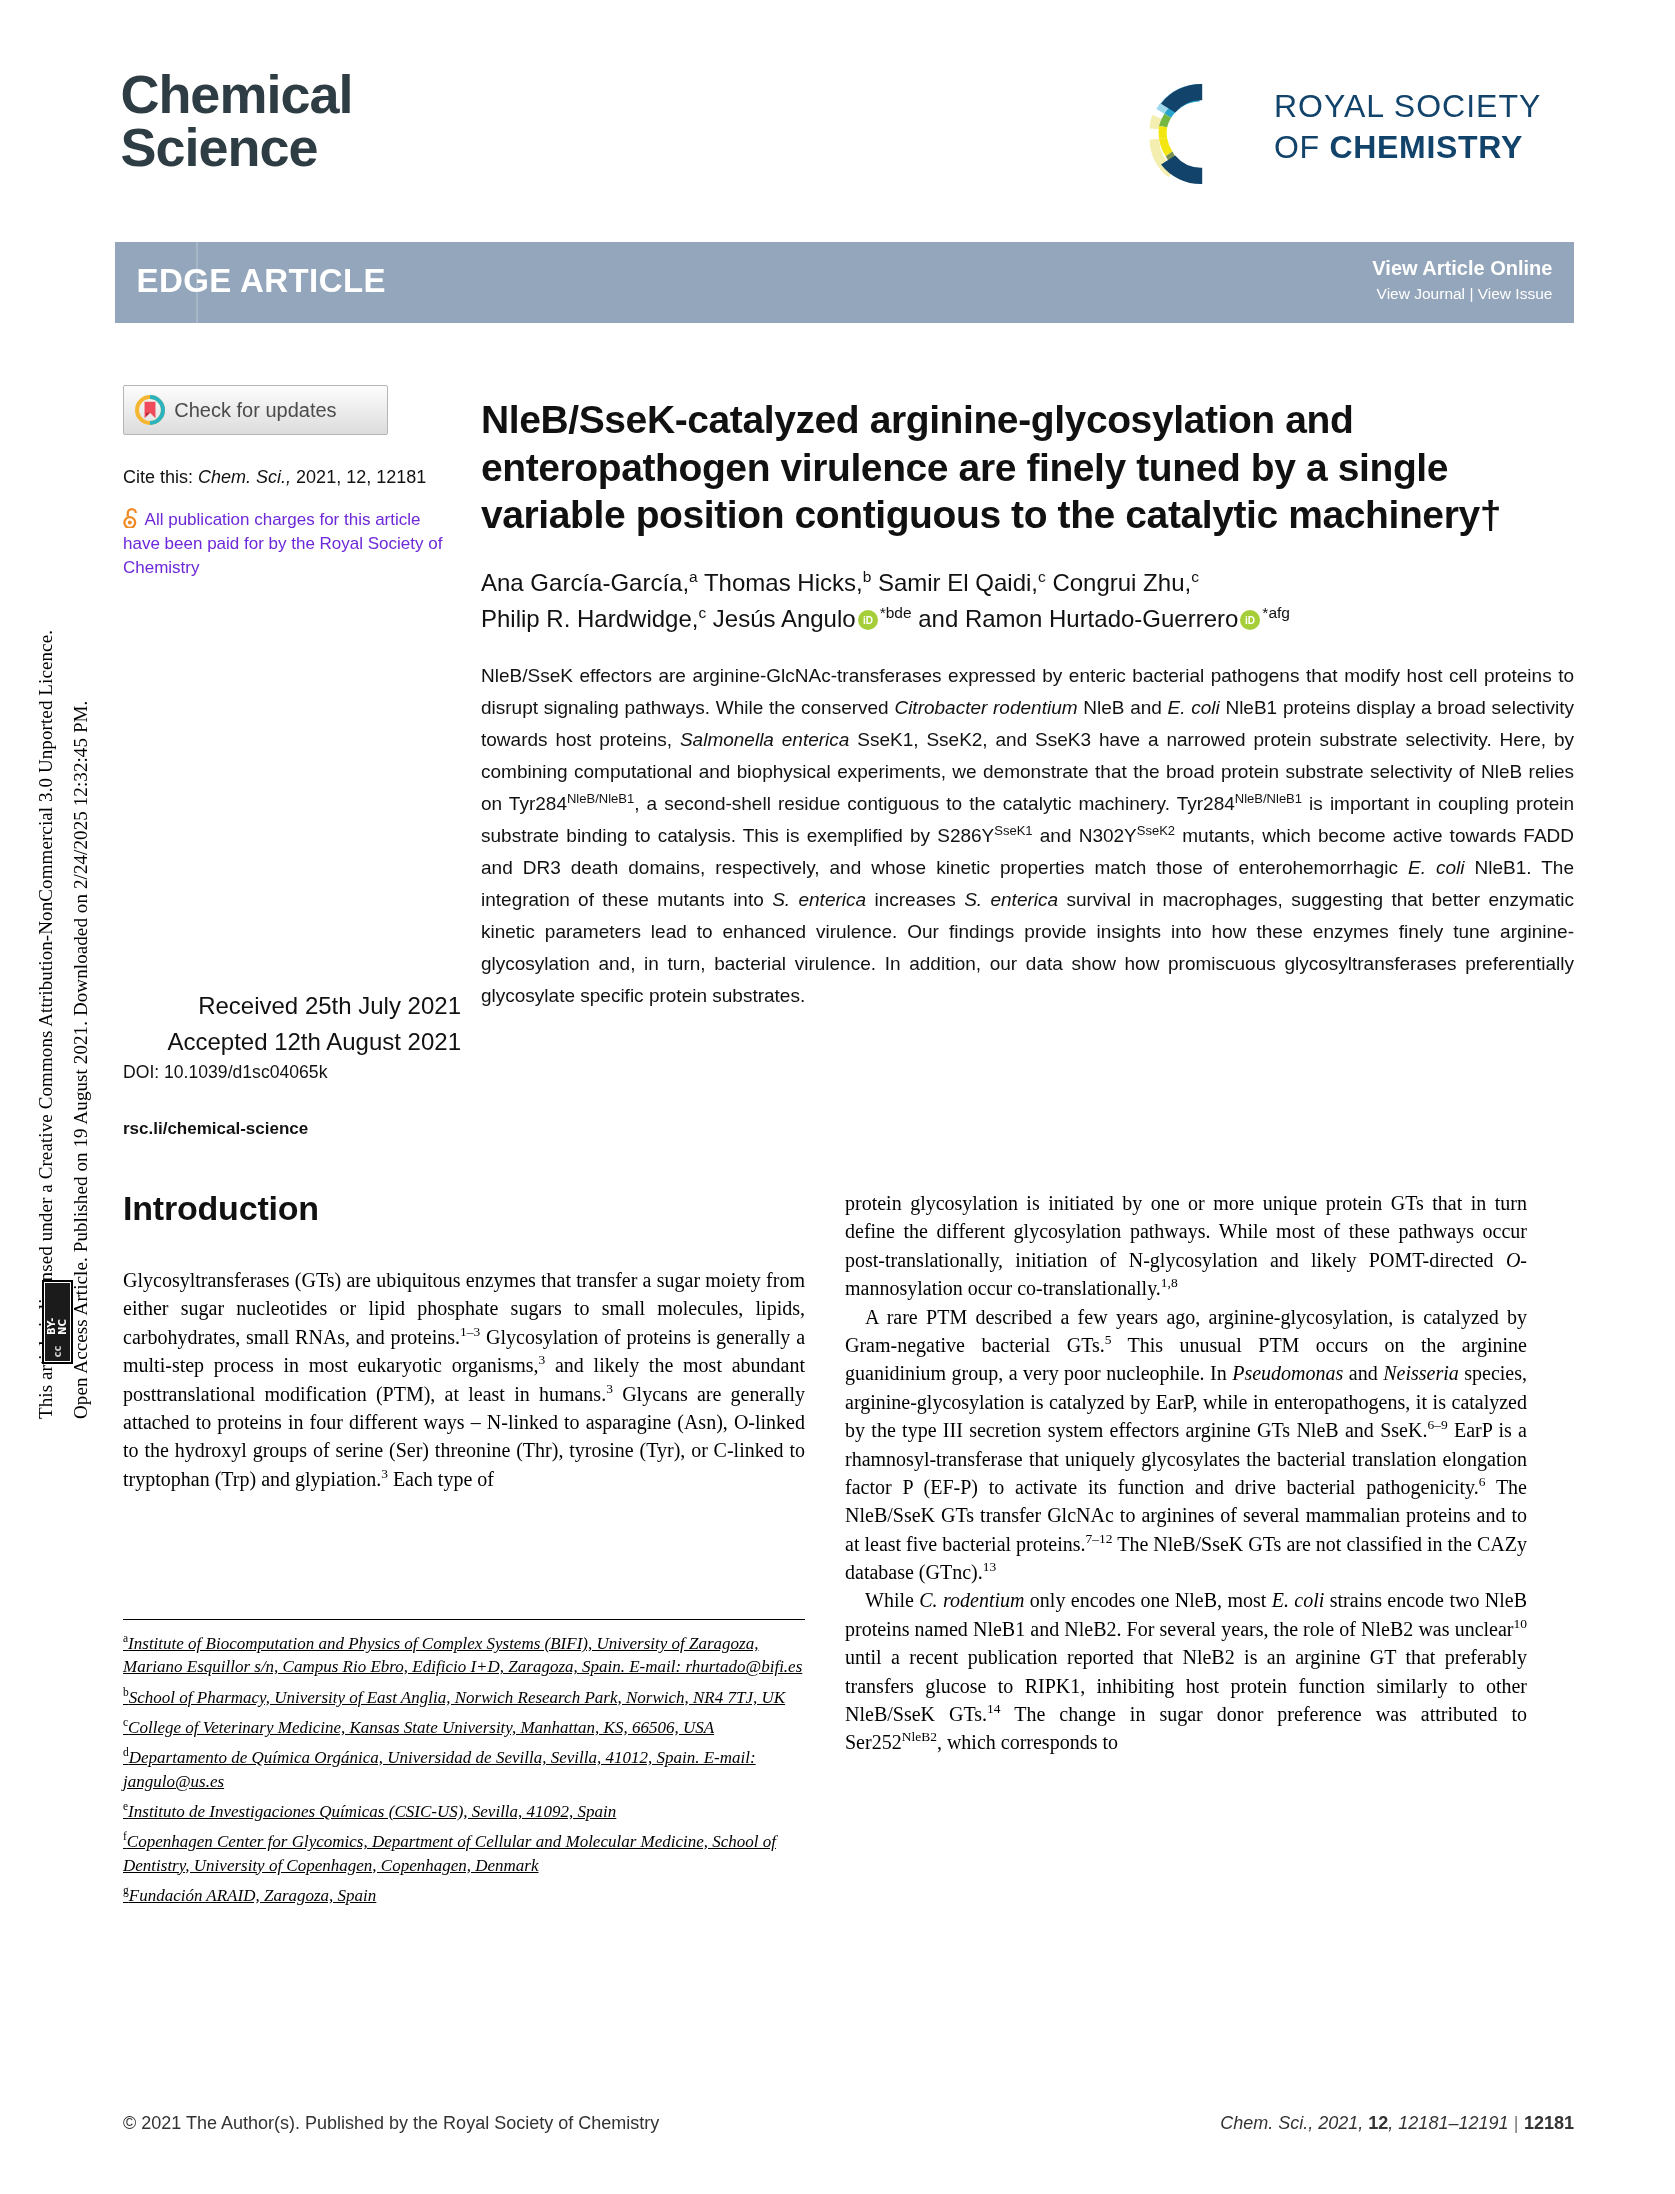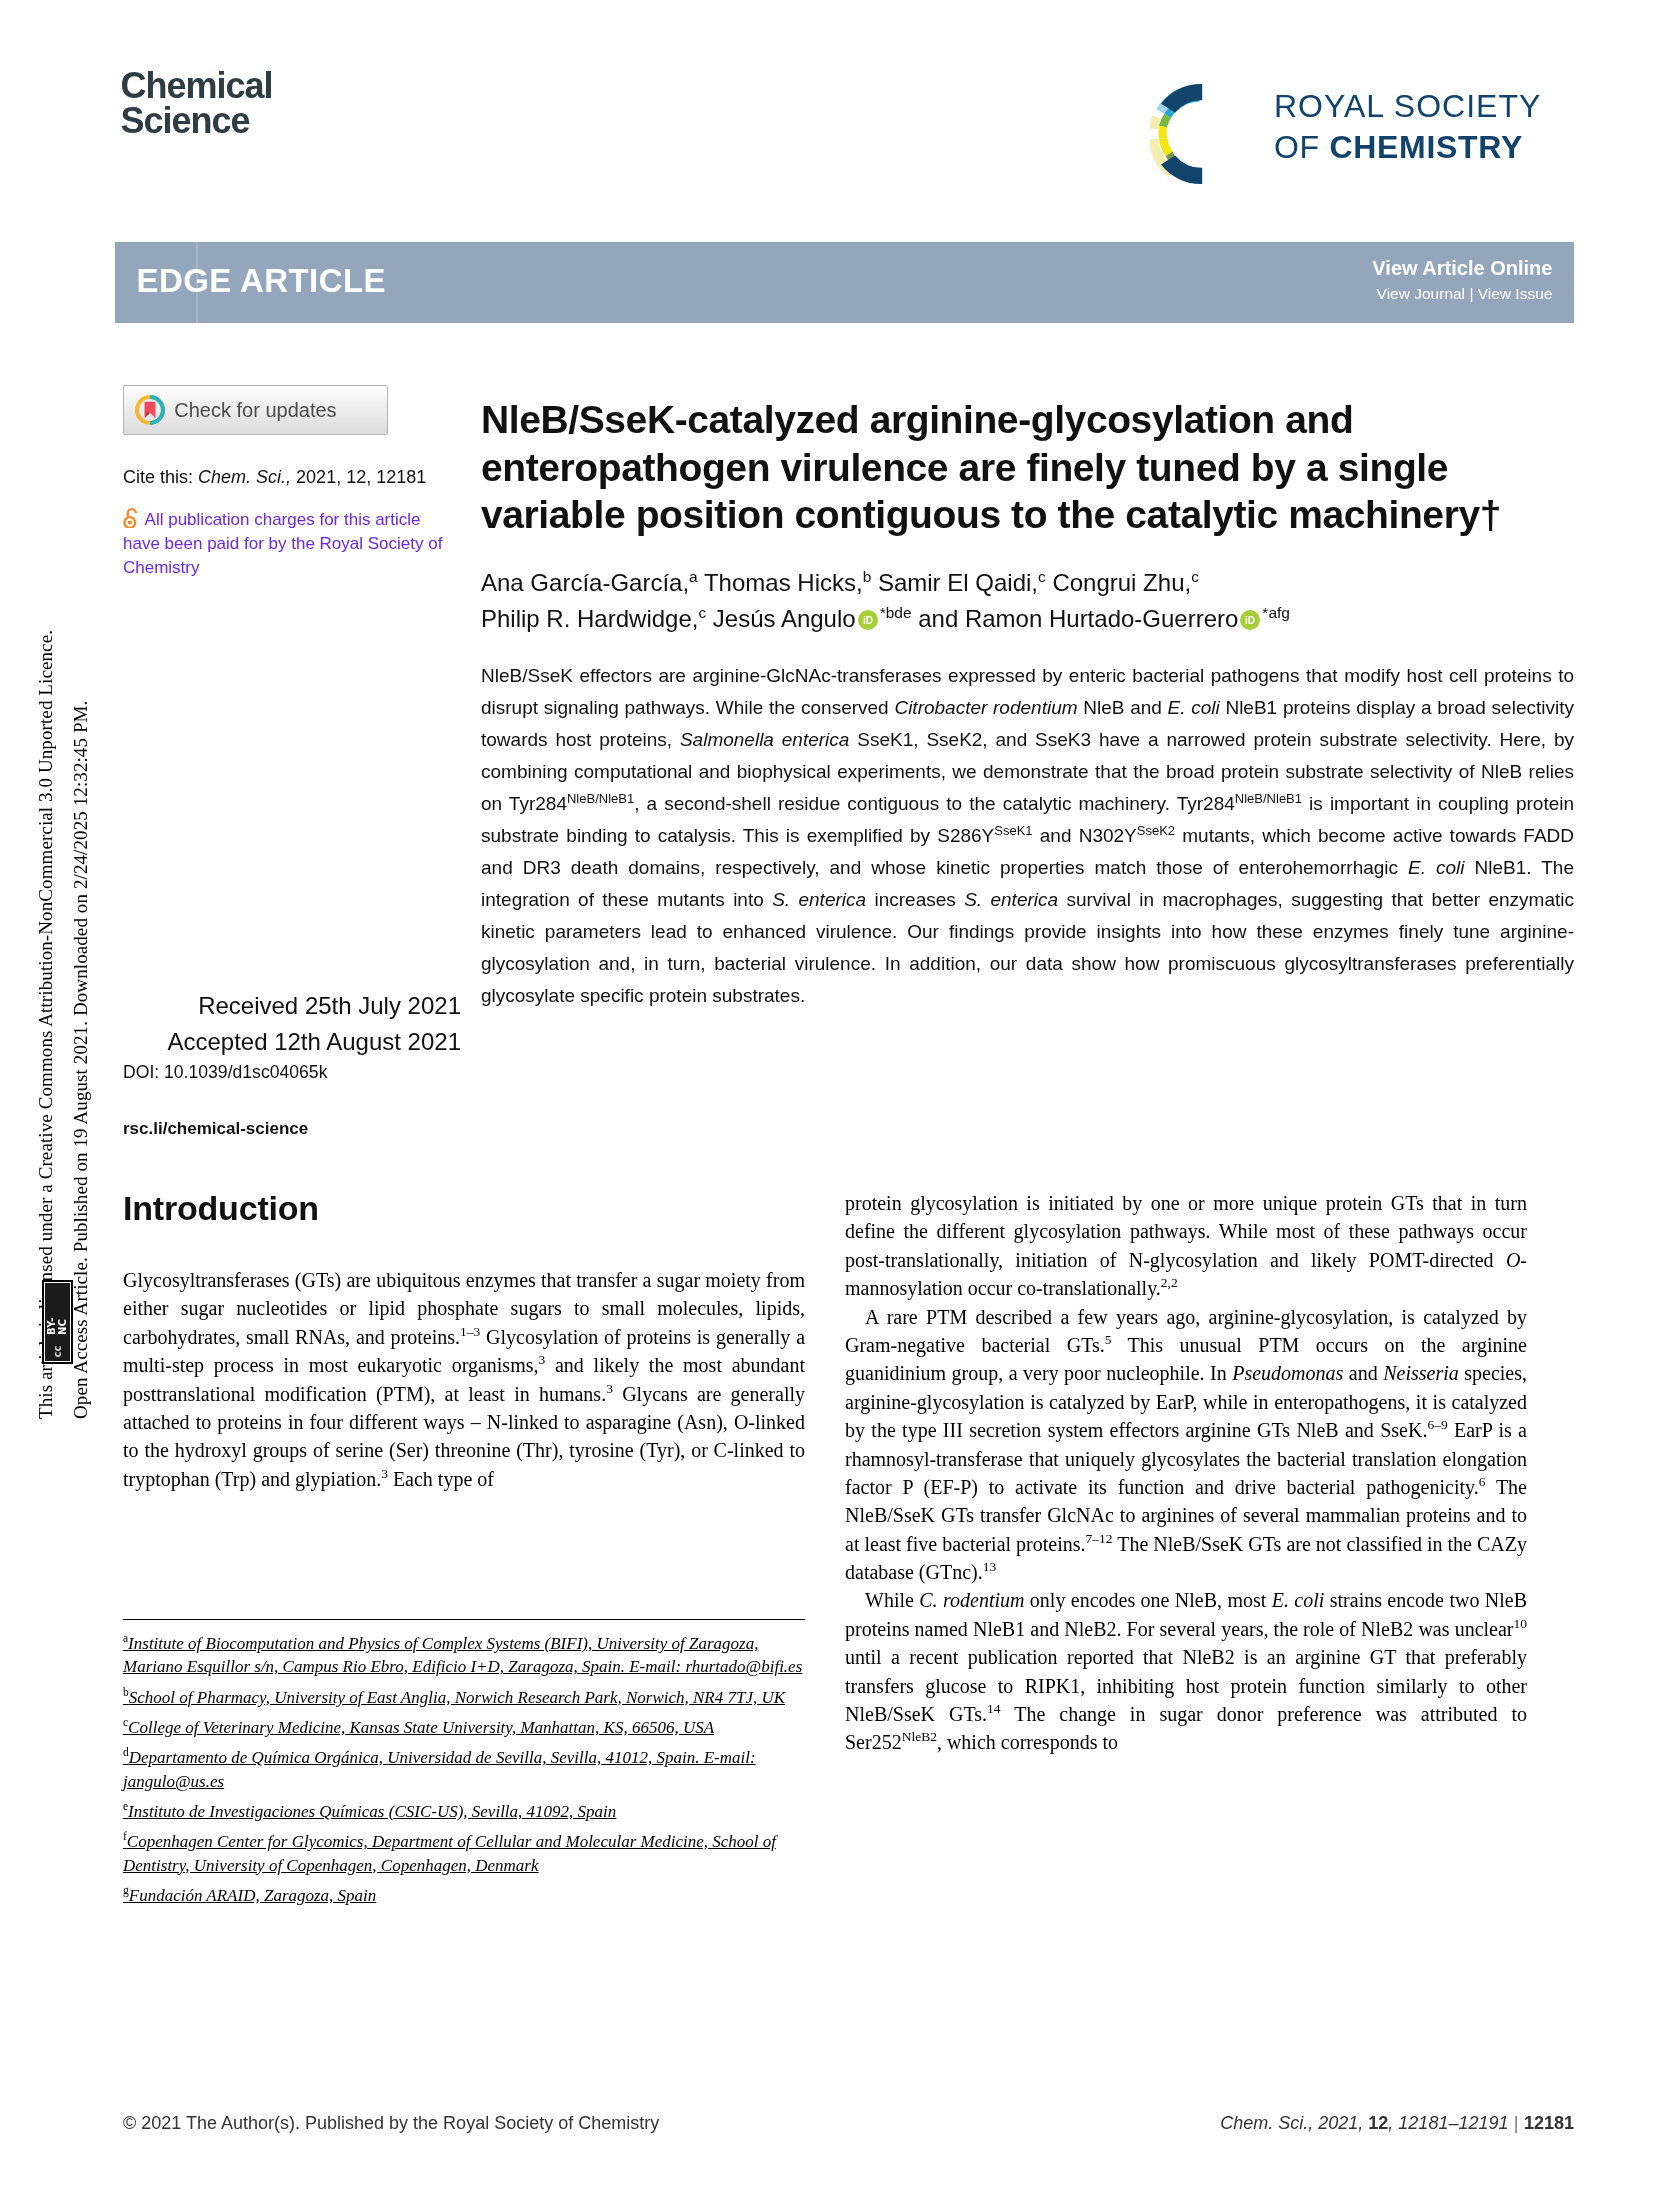--- a/index.html
+++ b/index.html
@@ -49,21 +49,21 @@
   .cc-txt{
     color:#fff; font-size:10px; font-weight:bold; letter-spacing:0.3px;
     transform:rotate(-90deg); margin-bottom:12px;
     font-family:"DejaVu Sans", sans-serif;
   }
 
   
   .masthead{ position:absolute; left:115px; top:61px; width:1459px; height:169px; }
   .journal-title{
     position:absolute; left:5.4px; top:6.8px;
-    font-size:36px; line-height:0.98; font-weight:600;
+    font-size:54px; line-height:0.98; font-weight:600;
     color:#2e3c43; letter-spacing:-1px;
   }
   .journal-title span{ display:block; }
 
   .rsc-logo{ position:absolute; right:0; top:13.5px; width:432px; height:115px; }
   .rsc-mark{ position:absolute; left:0; top:5.4px; width:115px; height:108px; }
   .rsc-words{ position:absolute; left:132px; top:13.5px; }
   .rsc-l1{ font-size:32px; color:#12436b; letter-spacing:1px; font-weight:400; }
   .rsc-l2{ font-size:32px; color:#12436b; letter-spacing:0.7px; margin-top:4px; }
   .rsc-l2 b{ font-weight:700; }
@@ -288,21 +288,21 @@
 
     <div class="abstract">NleB/SseK effectors are arginine-GlcNAc-transferases expressed by enteric bacterial pathogens that modify host cell proteins to disrupt signaling pathways. While the conserved <i>Citrobacter rodentium</i> NleB and <i>E. coli</i> NleB1 proteins display a broad selectivity towards host proteins, <i>Salmonella enterica</i> SseK1, SseK2, and SseK3 have a narrowed protein substrate selectivity. Here, by combining computational and biophysical experiments, we demonstrate that the broad protein substrate selectivity of NleB relies on Tyr284<sup>NleB/NleB1</sup>, a second-shell residue contiguous to the catalytic machinery. Tyr284<sup>NleB/NleB1</sup> is important in coupling protein substrate binding to catalysis. This is exemplified by S286Y<sup>SseK1</sup> and N302Y<sup>SseK2</sup> mutants, which become active towards FADD and DR3 death domains, respectively, and whose kinetic properties match those of enterohemorrhagic <i>E. coli</i> NleB1. The integration of these mutants into <i>S. enterica</i> increases <i>S. enterica</i> survival in macrophages, suggesting that better enzymatic kinetic parameters lead to enhanced virulence. Our findings provide insights into how these enzymes finely tune arginine-glycosylation and, in turn, bacterial virulence. In addition, our data show how promiscuous glycosyltransferases preferentially glycosylate specific protein substrates.</div>
   </div>
 
   <div class="body-wrap">
     <div class="col col-left">
       <h2 class="h1">Introduction</h2>
       <p class="p">Glycosyltransferases (GTs) are ubiquitous enzymes that transfer a sugar moiety from either sugar nucleotides or lipid phosphate sugars to small molecules, lipids, carbohydrates, small RNAs, and proteins.<sup>1–3</sup> Glycosylation of proteins is generally a multi-step process in most eukaryotic organisms,<sup>3</sup> and likely the most abundant posttranslational modification (PTM), at least in humans.<sup>3</sup> Glycans are generally attached to proteins in four different ways – N-linked to asparagine (Asn), O-linked to the hydroxyl groups of serine (Ser) threonine (Thr), tyrosine (Tyr), or C-linked to tryptophan (Trp) and glypiation.<sup>3</sup> Each type of</p>
     </div>
     <div class="col col-right">
-      <p class="p">protein glycosylation is initiated by one or more unique protein GTs that in turn define the different glycosylation pathways. While most of these pathways occur post-translationally, initiation of N-glycosylation and likely POMT-directed <i>O</i>-mannosylation occur co-translationally.<sup>2,2</sup></p>
+      <p class="p">protein glycosylation is initiated by one or more unique protein GTs that in turn define the different glycosylation pathways. While most of these pathways occur post-translationally, initiation of N-glycosylation and likely POMT-directed <i>O</i>-mannosylation occur co-translationally.<sup>1,8</sup></p>
       <p class="p">A rare PTM described a few years ago, arginine-glycosylation, is catalyzed by Gram-negative bacterial GTs.<sup>5</sup> This unusual PTM occurs on the arginine guanidinium group, a very poor nucleophile. In <i>Pseudomonas</i> and <i>Neisseria</i> species, arginine-glycosylation is catalyzed by EarP, while in enteropathogens, it is catalyzed by the type III secretion system effectors arginine GTs NleB and SseK.<sup>6–9</sup> EarP is a rhamnosyl-transferase that uniquely glycosylates the bacterial translation elongation factor P (EF-P) to activate its function and drive bacterial pathogenicity.<sup>6</sup> The NleB/SseK GTs transfer GlcNAc to arginines of several mammalian proteins and to at least five bacterial proteins.<sup>7–12</sup> The NleB/SseK GTs are not classified in the CAZy database (GTnc).<sup>13</sup></p>
       <p class="p">While <i>C. rodentium</i> only encodes one NleB, most <i>E. coli</i> strains encode two NleB proteins named NleB1 and NleB2. For several years, the role of NleB2 was unclear<sup>10</sup> until a recent publication reported that NleB2 is an arginine GT that preferably transfers glucose to RIPK1, inhibiting host protein function similarly to other NleB/SseK GTs.<sup>14</sup> The change in sugar donor preference was attributed to Ser252<sup>NleB2</sup>, which corresponds to</p>
     </div>
   </div>
 
   <div class="fn-rule"></div>
   <div class="footnotes">
     <div class="fn it"><sup>a</sup>Institute of Biocomputation and Physics of Complex Systems (BIFI), University of Zaragoza, Mariano Esquillor s/n, Campus Rio Ebro, Edificio I+D, Zaragoza, Spain. E-mail: rhurtado@bifi.es</div>
     <div class="fn it"><sup>b</sup>School of Pharmacy, University of East Anglia, Norwich Research Park, Norwich, NR4 7TJ, UK</div>
     <div class="fn it"><sup>c</sup>College of Veterinary Medicine, Kansas State University, Manhattan, KS, 66506, USA</div>

